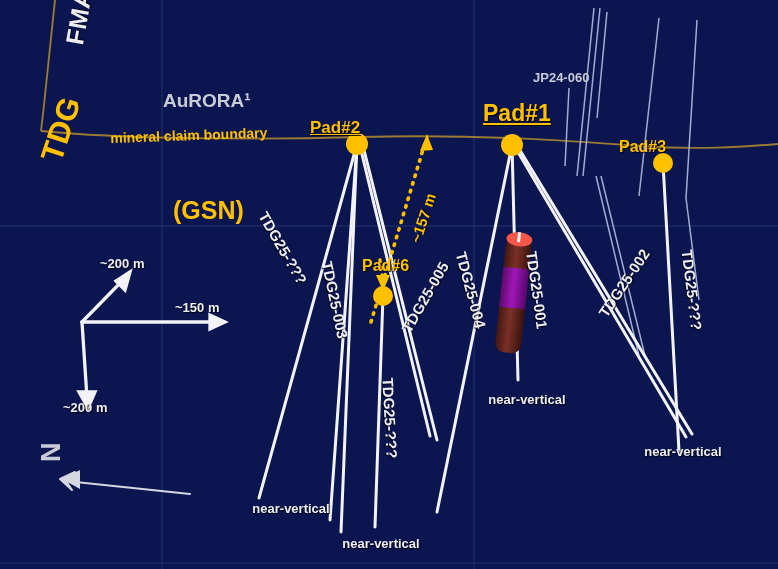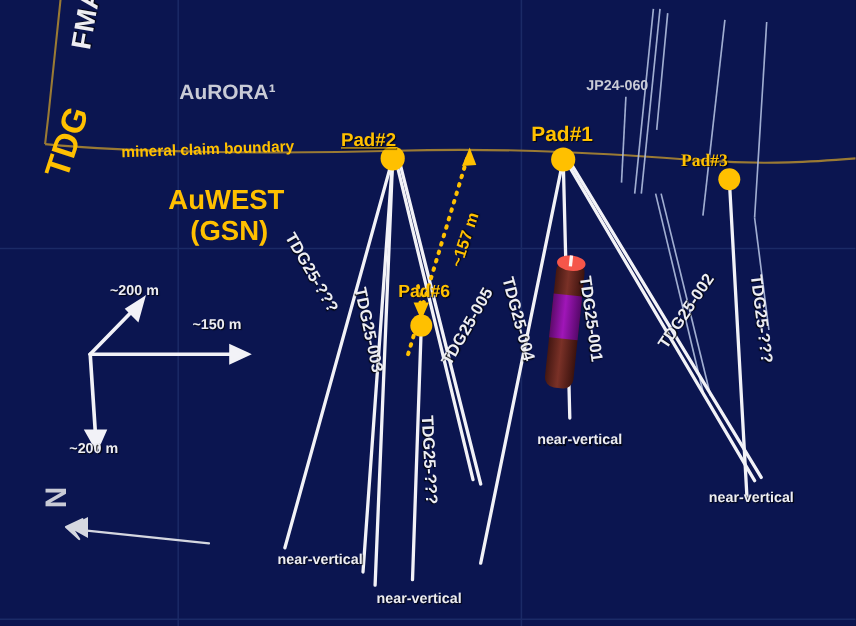--- a/index.html
+++ b/index.html
@@ -118,32 +118,31 @@
     <g>
       <circle cx="512" cy="145" r="11" fill="#FFC000"></circle>
       <circle cx="357" cy="144" r="11" fill="#FFC000"></circle>
       <circle cx="663" cy="163" r="10" fill="#FFC000"></circle>
       <circle cx="383" cy="296" r="10" fill="#FFC000"></circle>
     </g>
   </svg>
 
   <div class="lbl white shadowtx" style="left:60px;top:42px;font-size:25px;transform:rotate(-80deg);transform-origin:left top;letter-spacing:.5px;">FMAR</div>
 
-  <div class="lbl greyish" style="left:163px;top:74px;font-size:19px;">AuRORA¹</div>
+  <div class="lbl greyish" style="left:163px;top:90px;font-size:19px;">AuRORA¹</div>
 
   <div class="lbl gold" style="left:34px;top:155px;font-size:31px;transform:rotate(-72deg);transform-origin:left top;">TDG</div>
 
-  <div class="lbl gold" style="left:153px;top:168px;font-size:25px;">AuWEST</div>
   <div class="lbl gold" style="left:173px;top:196px;font-size:25px;">(GSN)</div>
 
   <div class="lbl gold" style="left:110px;top:130px;font-size:14px;transform:rotate(-2deg);transform-origin:left top;">mineral claim boundary</div>
 
   <div class="lbl gold shadowtx" style="left:310px;top:118px;font-size:17px;text-decoration:underline;">Pad#2</div>
-  <div class="lbl gold shadowtx" style="left:483px;top:112px;font-size:19px;">Pad#1</div>
-  <div class="lbl gold shadowtx" style="left:619px;top:138px;font-size:16px;font-family:Liberation Serif, serif;">Pad#3</div>
+  <div class="lbl gold shadowtx" style="left:483px;top:100px;font-size:23px;text-decoration:underline;">Pad#1</div>
+  <div class="lbl gold shadowtx" style="left:619px;top:138px;font-size:16px;">Pad#3</div>
   <div class="lbl gold shadowtx" style="left:362px;top:257px;font-size:16px;">Pad#6</div>
 
   <div class="lbl white shadowtx" style="left:283px;top:248px;font-size:15px;transform:translate(-50%,-50%) rotate(60deg);">TDG25-???</div>
 
   <div class="lbl white shadowtx" style="left:335px;top:300px;font-size:15px;transform:translate(-50%,-50%) rotate(78deg);">TDG25-003</div>
 
   <div class="lbl white shadowtx" style="left:425px;top:297px;font-size:15px;transform:translate(-50%,-50%) rotate(-60deg);">TDG25-005</div>
 
   <div class="lbl white shadowtx" style="left:390px;top:418px;font-size:15px;transform:translate(-50%,-50%) rotate(87deg);">TDG25-???</div>
 
@@ -158,18 +157,18 @@
   <div class="lbl greyish" style="left:533px;top:70px;font-size:13px;">JP24-060</div>
 
   <div class="lbl white shadowtx" style="left:291px;top:501px;font-size:13px;transform:translateX(-50%);">near-vertical</div>
   <div class="lbl white shadowtx" style="left:381px;top:536px;font-size:13px;transform:translateX(-50%);">near-vertical</div>
   <div class="lbl white shadowtx" style="left:527px;top:392px;font-size:13px;transform:translateX(-50%);">near-vertical</div>
   <div class="lbl white shadowtx" style="left:683px;top:444px;font-size:13px;transform:translateX(-50%);">near-vertical</div>
 
   <div class="lbl gold shadowtx" style="left:423px;top:218px;font-size:15px;transform:translate(-50%,-50%) rotate(-72deg);">~157 m</div>
 
   <div class="lbl white shadowtx" style="left:100px;top:256px;font-size:13px;">~200 m</div>
-  <div class="lbl white shadowtx" style="left:175px;top:287px;font-size:13px;">~150 m</div>
+  <div class="lbl white shadowtx" style="left:175px;top:300px;font-size:13px;">~150 m</div>
   <div class="lbl white shadowtx" style="left:63px;top:400px;font-size:13px;">~200 m</div>
 
   <div class="lbl greyish" style="left:36px;top:462px;font-size:27px;transform:rotate(-90deg);transform-origin:left top;">N</div>
 
 </div>
 
 </body></html>

